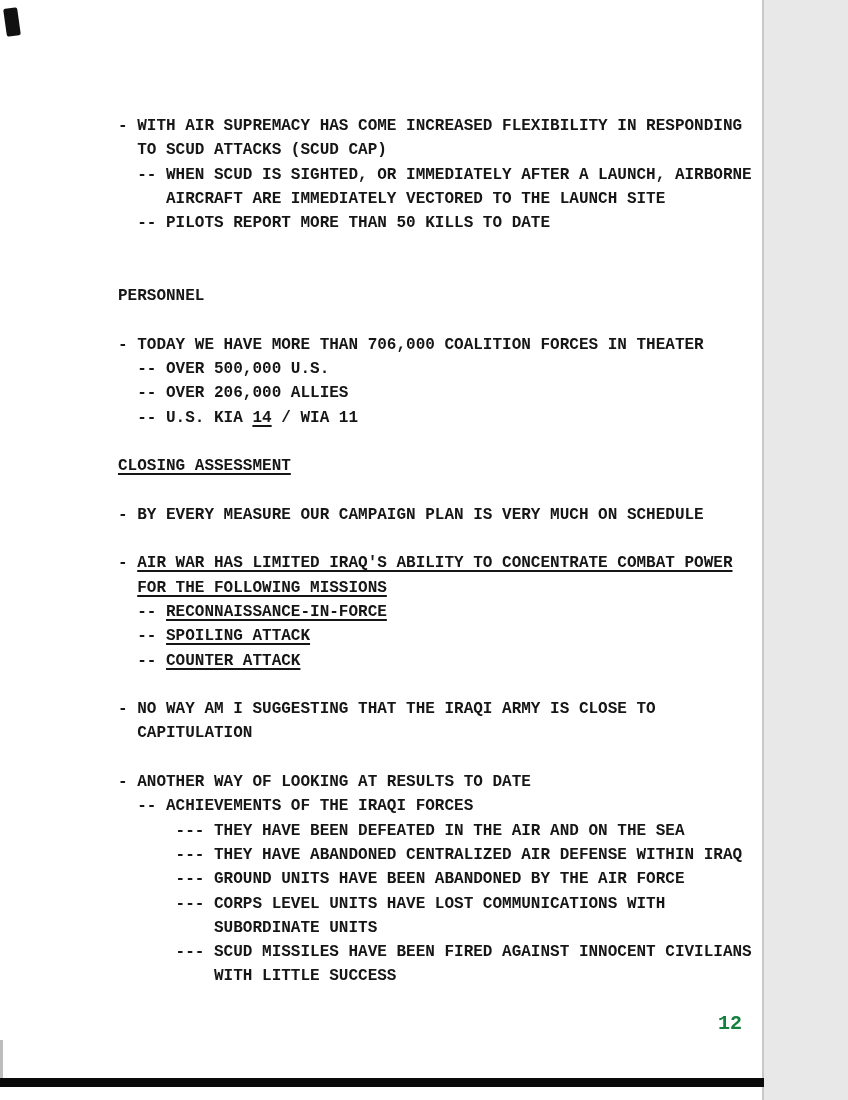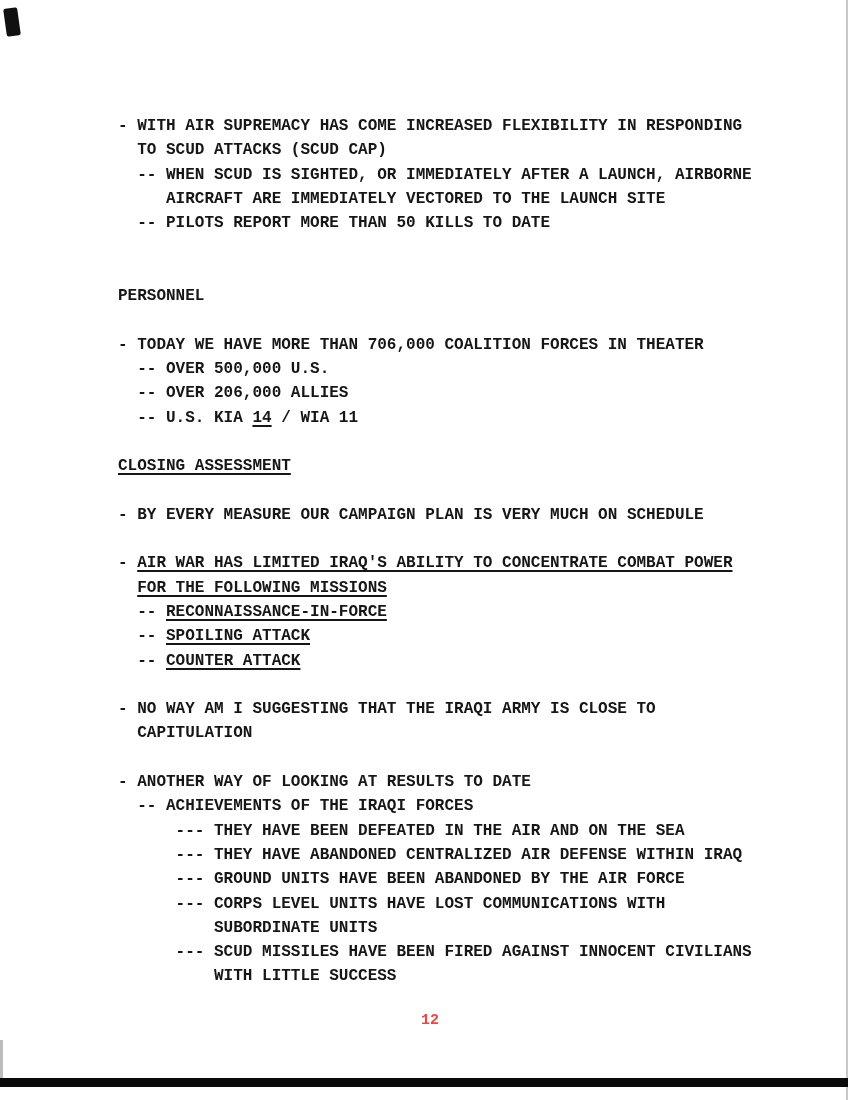--- a/index.html
+++ b/index.html
@@ -2,21 +2,21 @@
 <html><head>
 <meta charset="utf-8">
 <style>
   html, body {
     margin: 0;
     padding: 0;
     background: #e8e8e8;
   }
   .page {
     position: relative;
-    width: 848px;
+    width: 764px;
     height: 1100px;
     background: #ffffff;
     overflow: hidden;
     font-family: "Liberation Mono", "DejaVu Sans Mono", monospace;
   }
   .doc {
     position: absolute;
     left: 118px;
     top: 114px;
     width: 660px;
@@ -32,24 +32,24 @@
     text-decoration: underline;
     text-decoration-thickness: 1.5px;
     text-underline-offset: 3px;
     margin-top: 32px;
   }
   .footer {
     position: absolute;
     left: 118px;
     top: 1012px;
     width: 624px;
-    text-align: center;
+    text-align: right;
     font-weight: bold;
-    font-size: 15px;
-    color: #ef4444;
+    font-size: 20px;
+    color: #15803d;
   }
   
   .artifact-corner {
     position: absolute;
     left: 5px;
     top: 8px;
     width: 14px;
     height: 28px;
     background: #111;
     border-radius: 2px;

